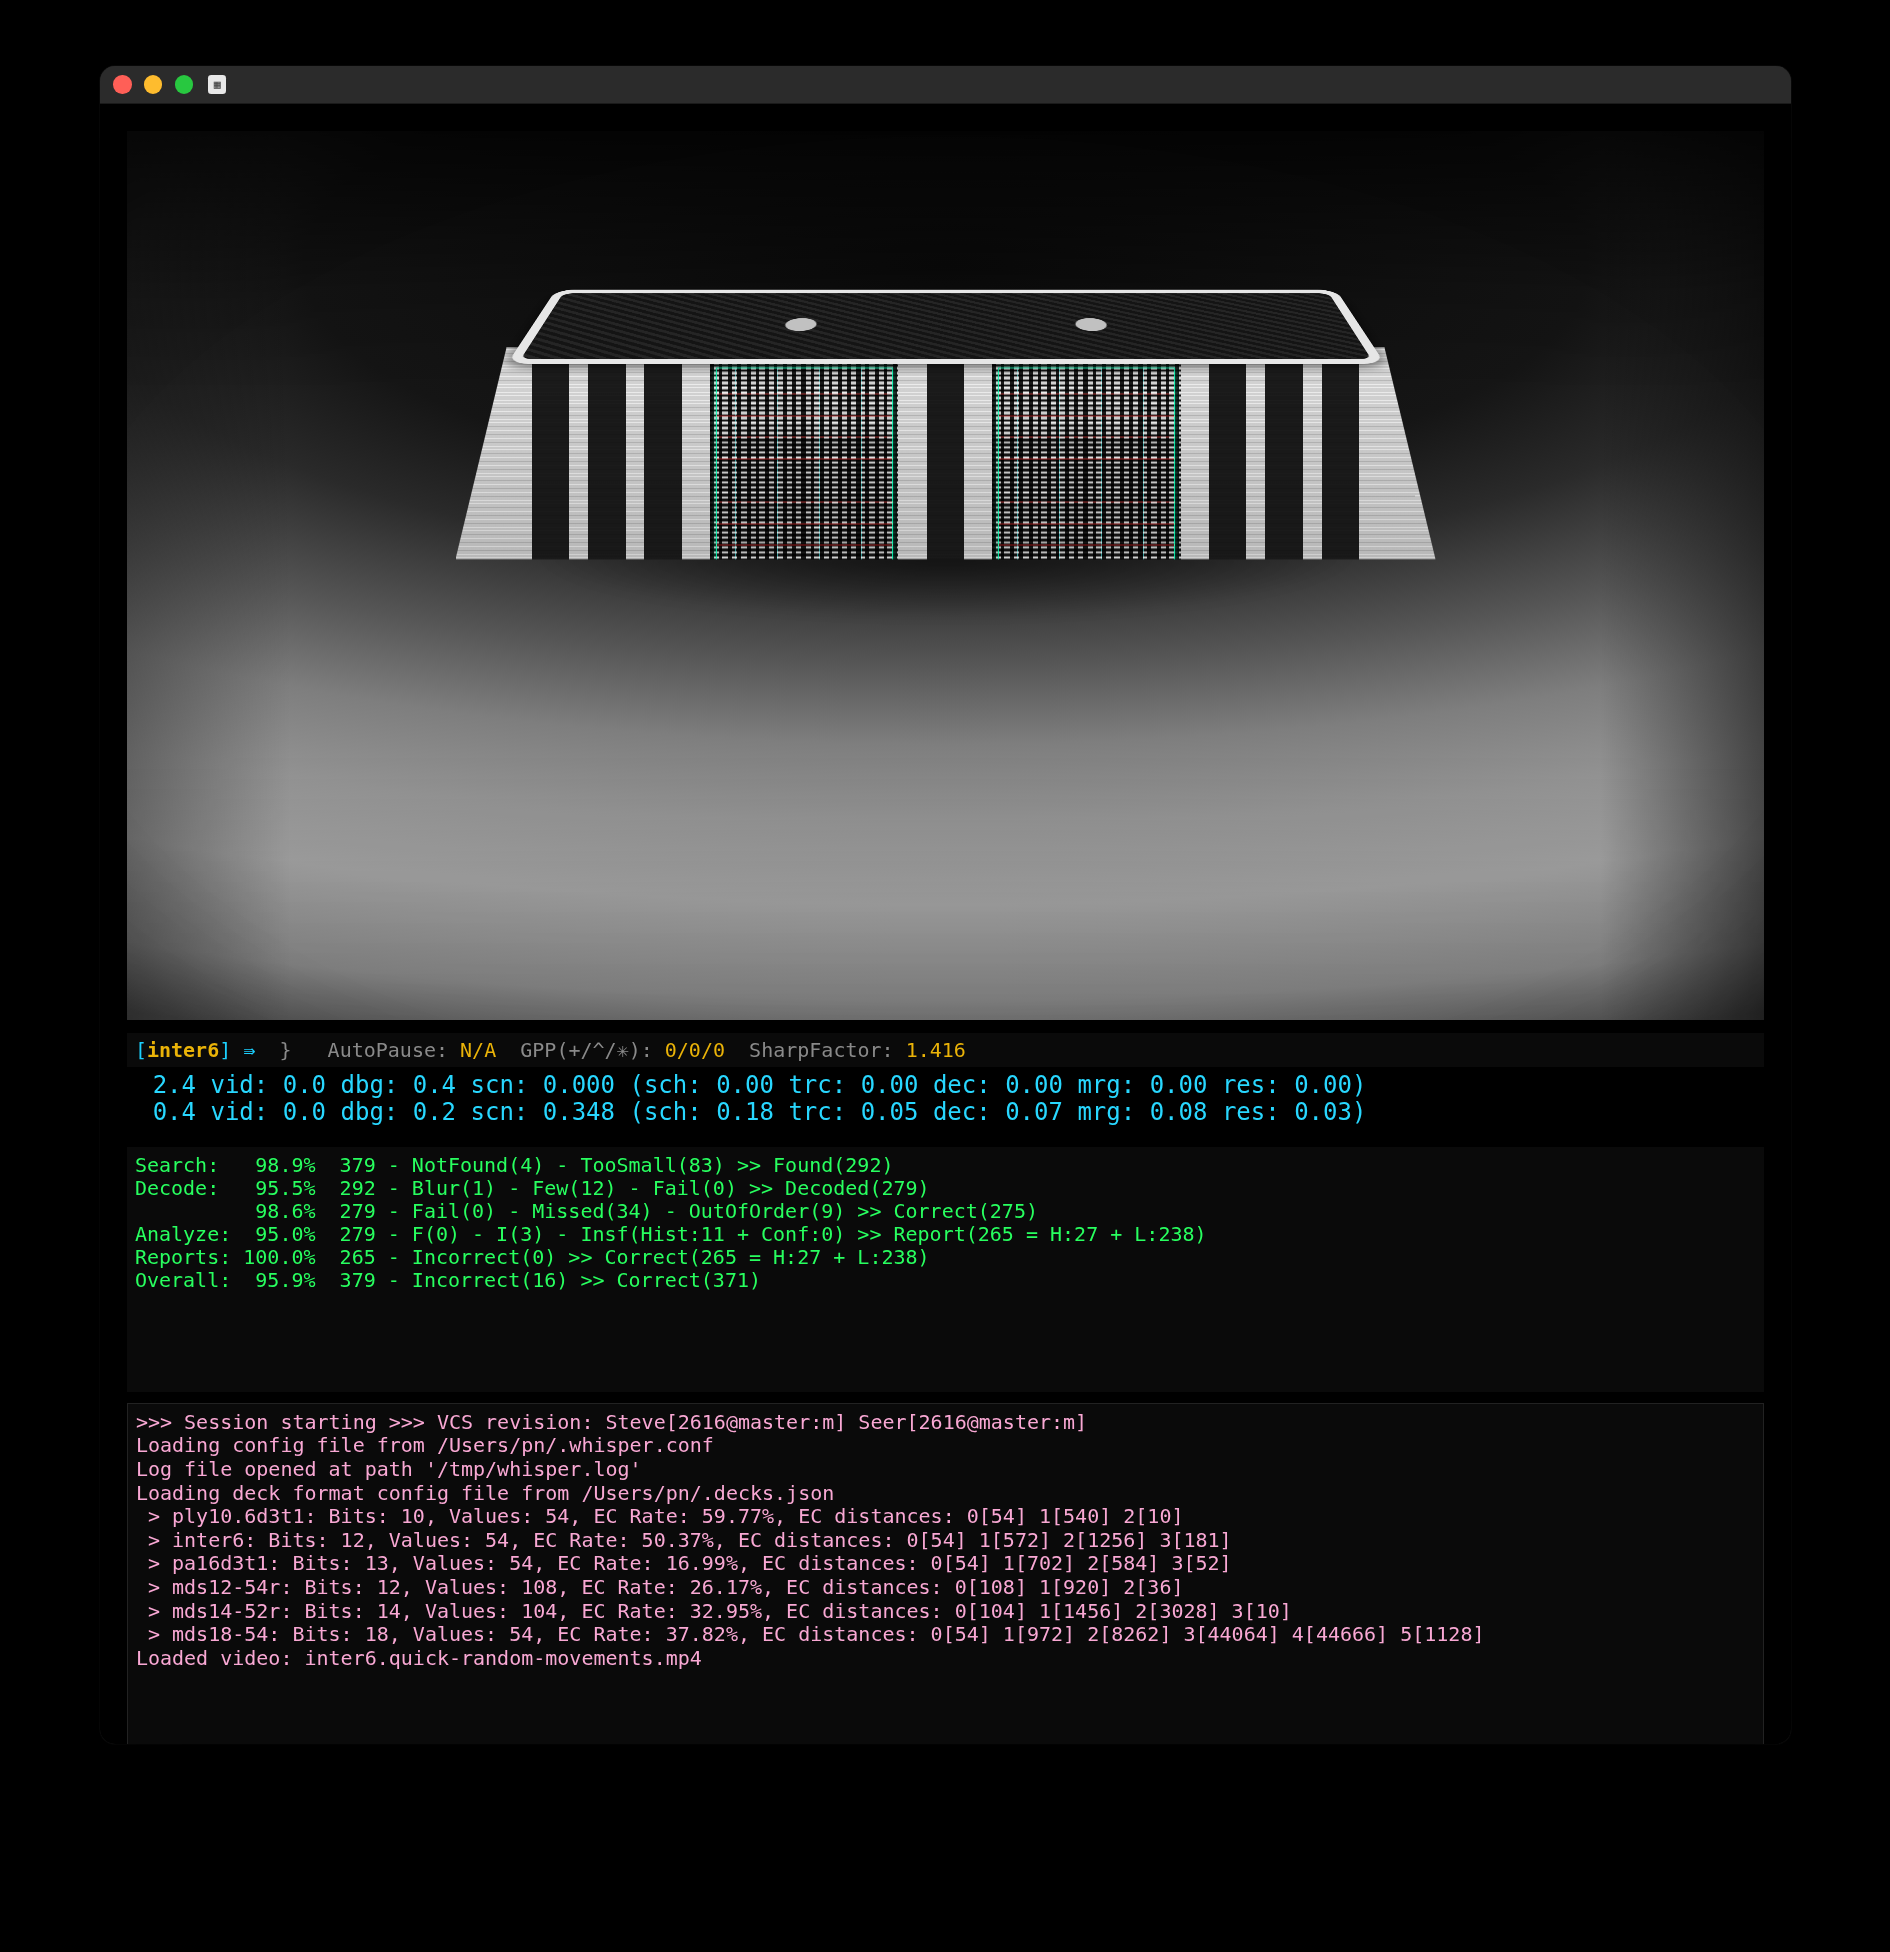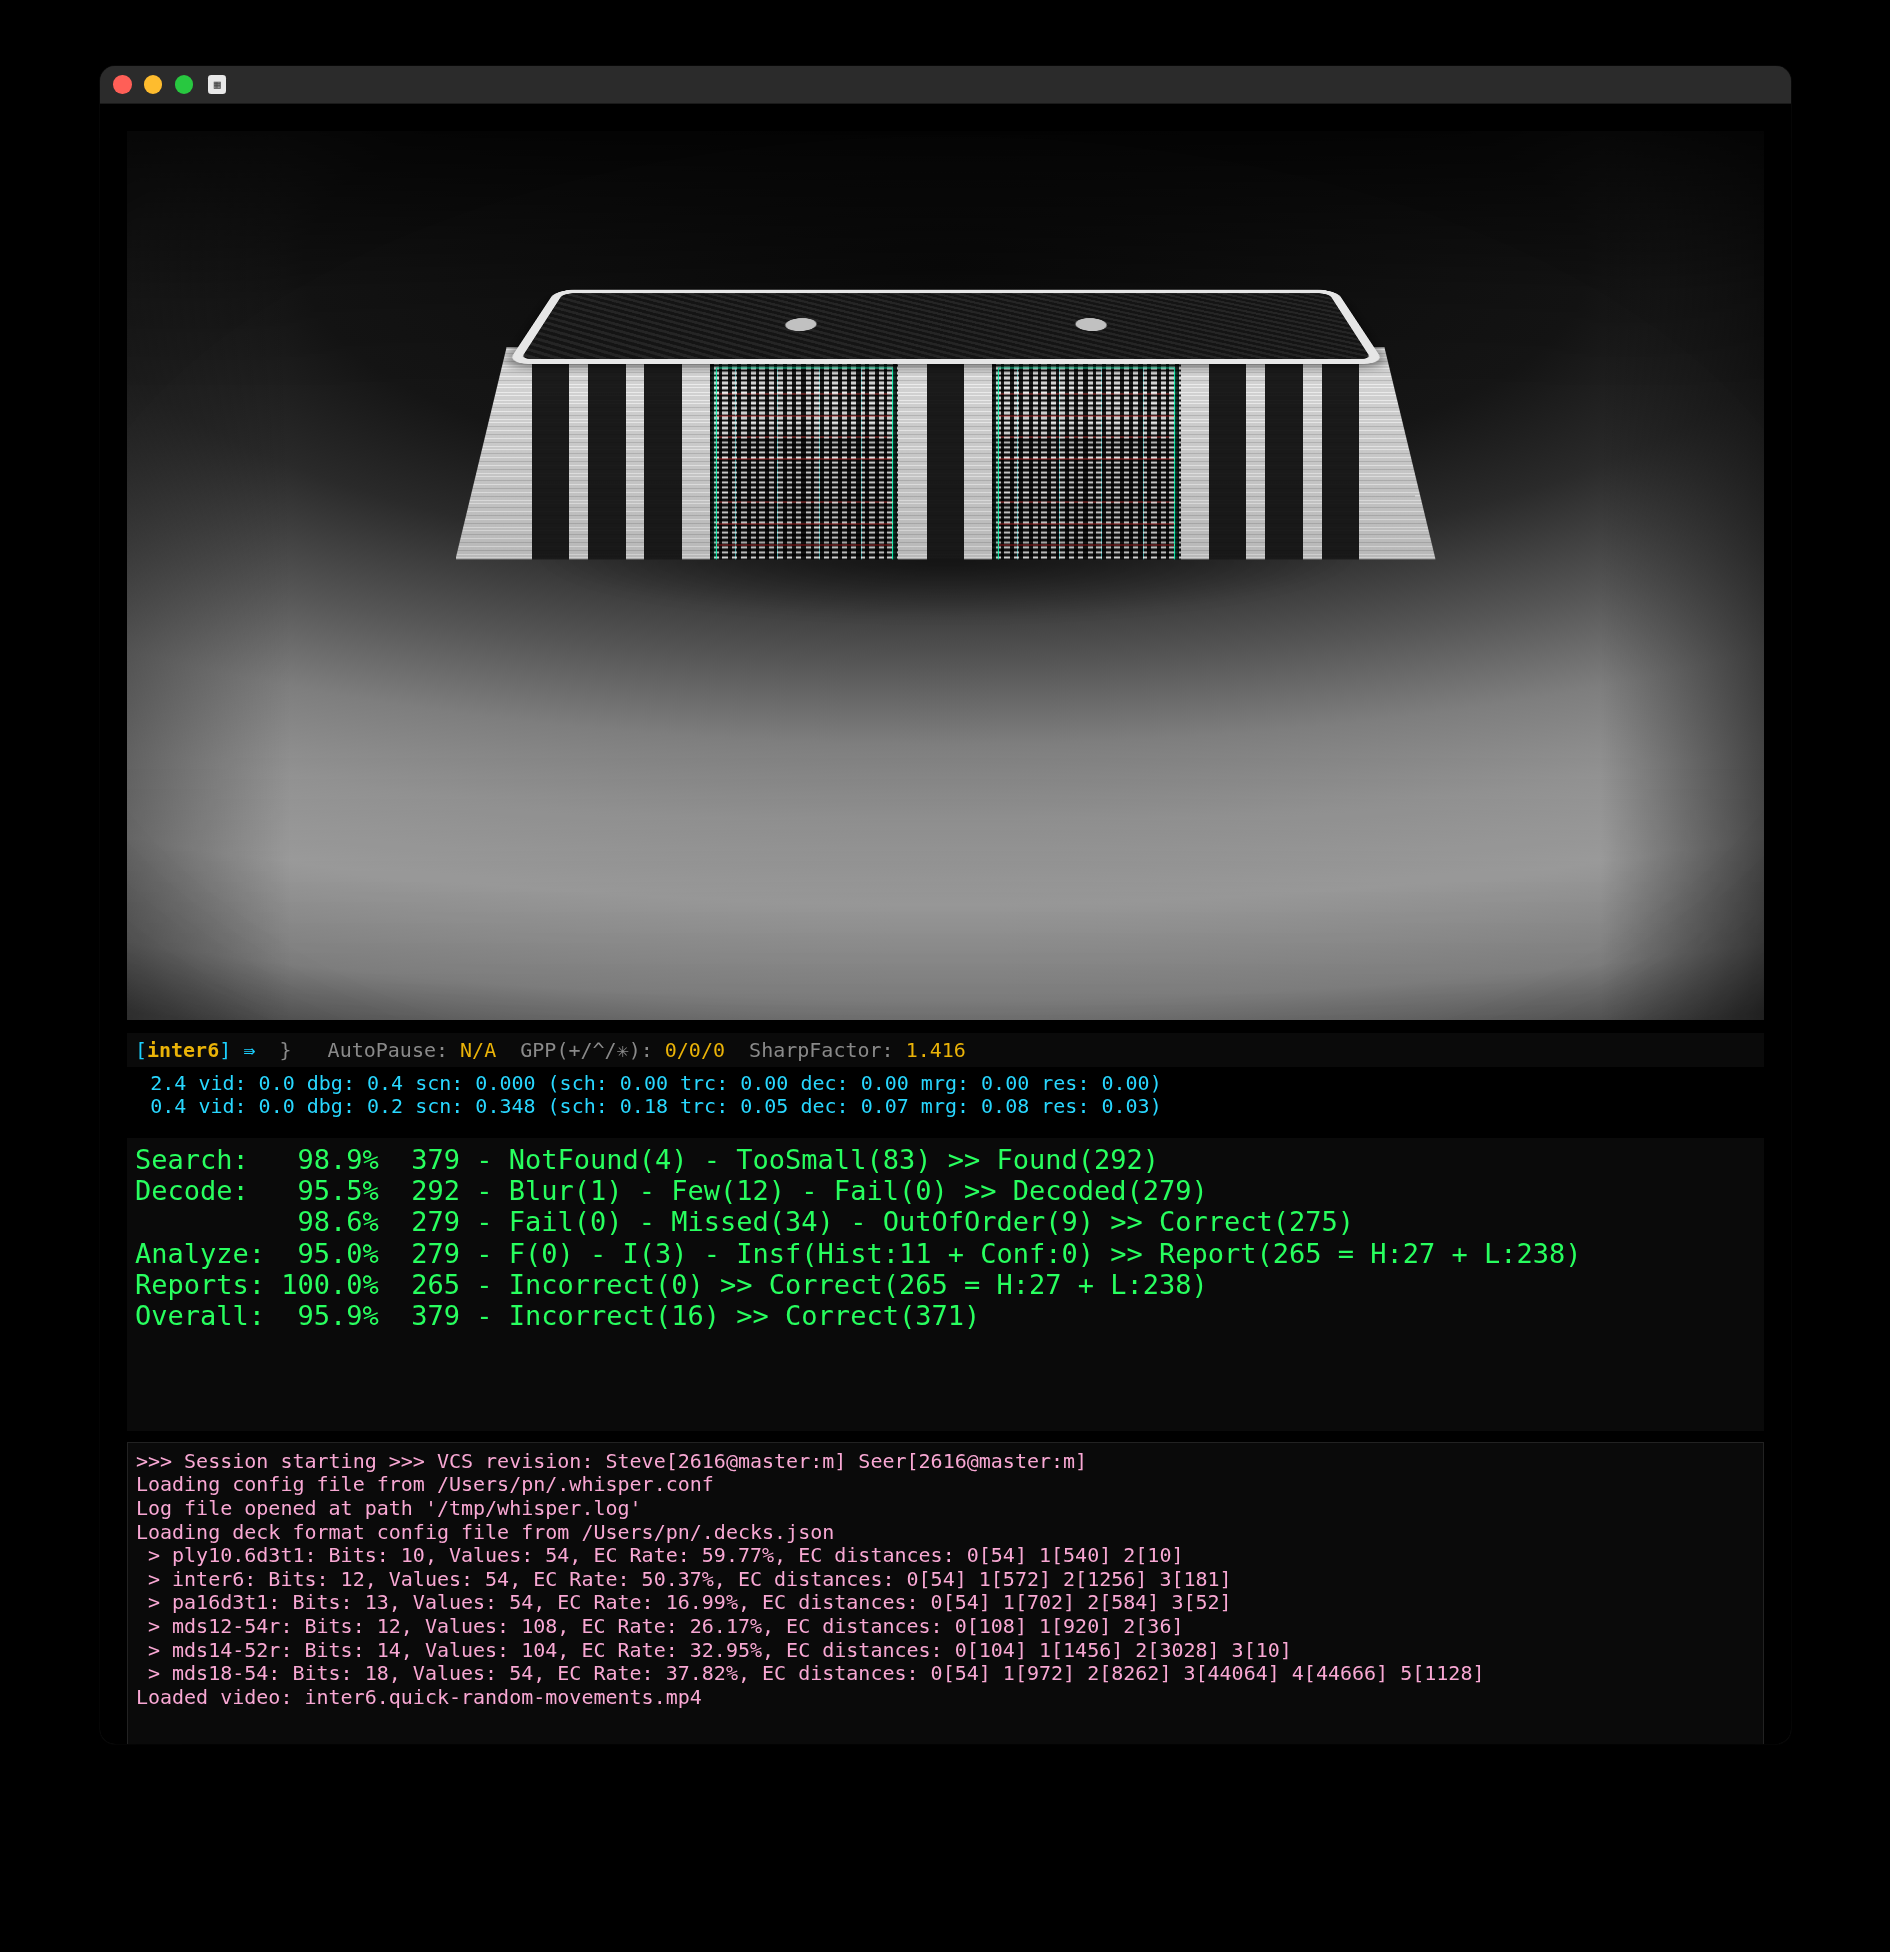--- a/index.html
+++ b/index.html
@@ -180,31 +180,31 @@
   .sb-name   { color: #eab308; font-weight: bold; }
   .sb-arrow  { color: #1bd0ff; }
   .sb-gray   { color: #8a8a8a; }
   .sb-cyan   { color: #eab308; }
 
   .timing-panel {
     background: #000;
     padding: 5px 11.6px 8.3px 11.6px;
     color: #28d7ff;
     white-space: pre;
-    font-size: 20px;
+    font-size: 24px;
     line-height: 1.15;
   }
 
   .stats-panel {
     margin-top: 11.6px;
     background: #0a0a0a;
     padding: 6.6px 8.3px 100px 8.3px;
     color: #28ff5f;
     white-space: pre;
-    font-size: 27px;
+    font-size: 20px;
     line-height: 1.15;
   }
 
   .log-panel {
     margin-top: 11.6px;
     background: #0a0a0a;
     border: 0.8px solid #222;
     padding: 6.6px 8.3px 183px 8.3px;
     color: #f9a8d4;
     white-space: pre;

